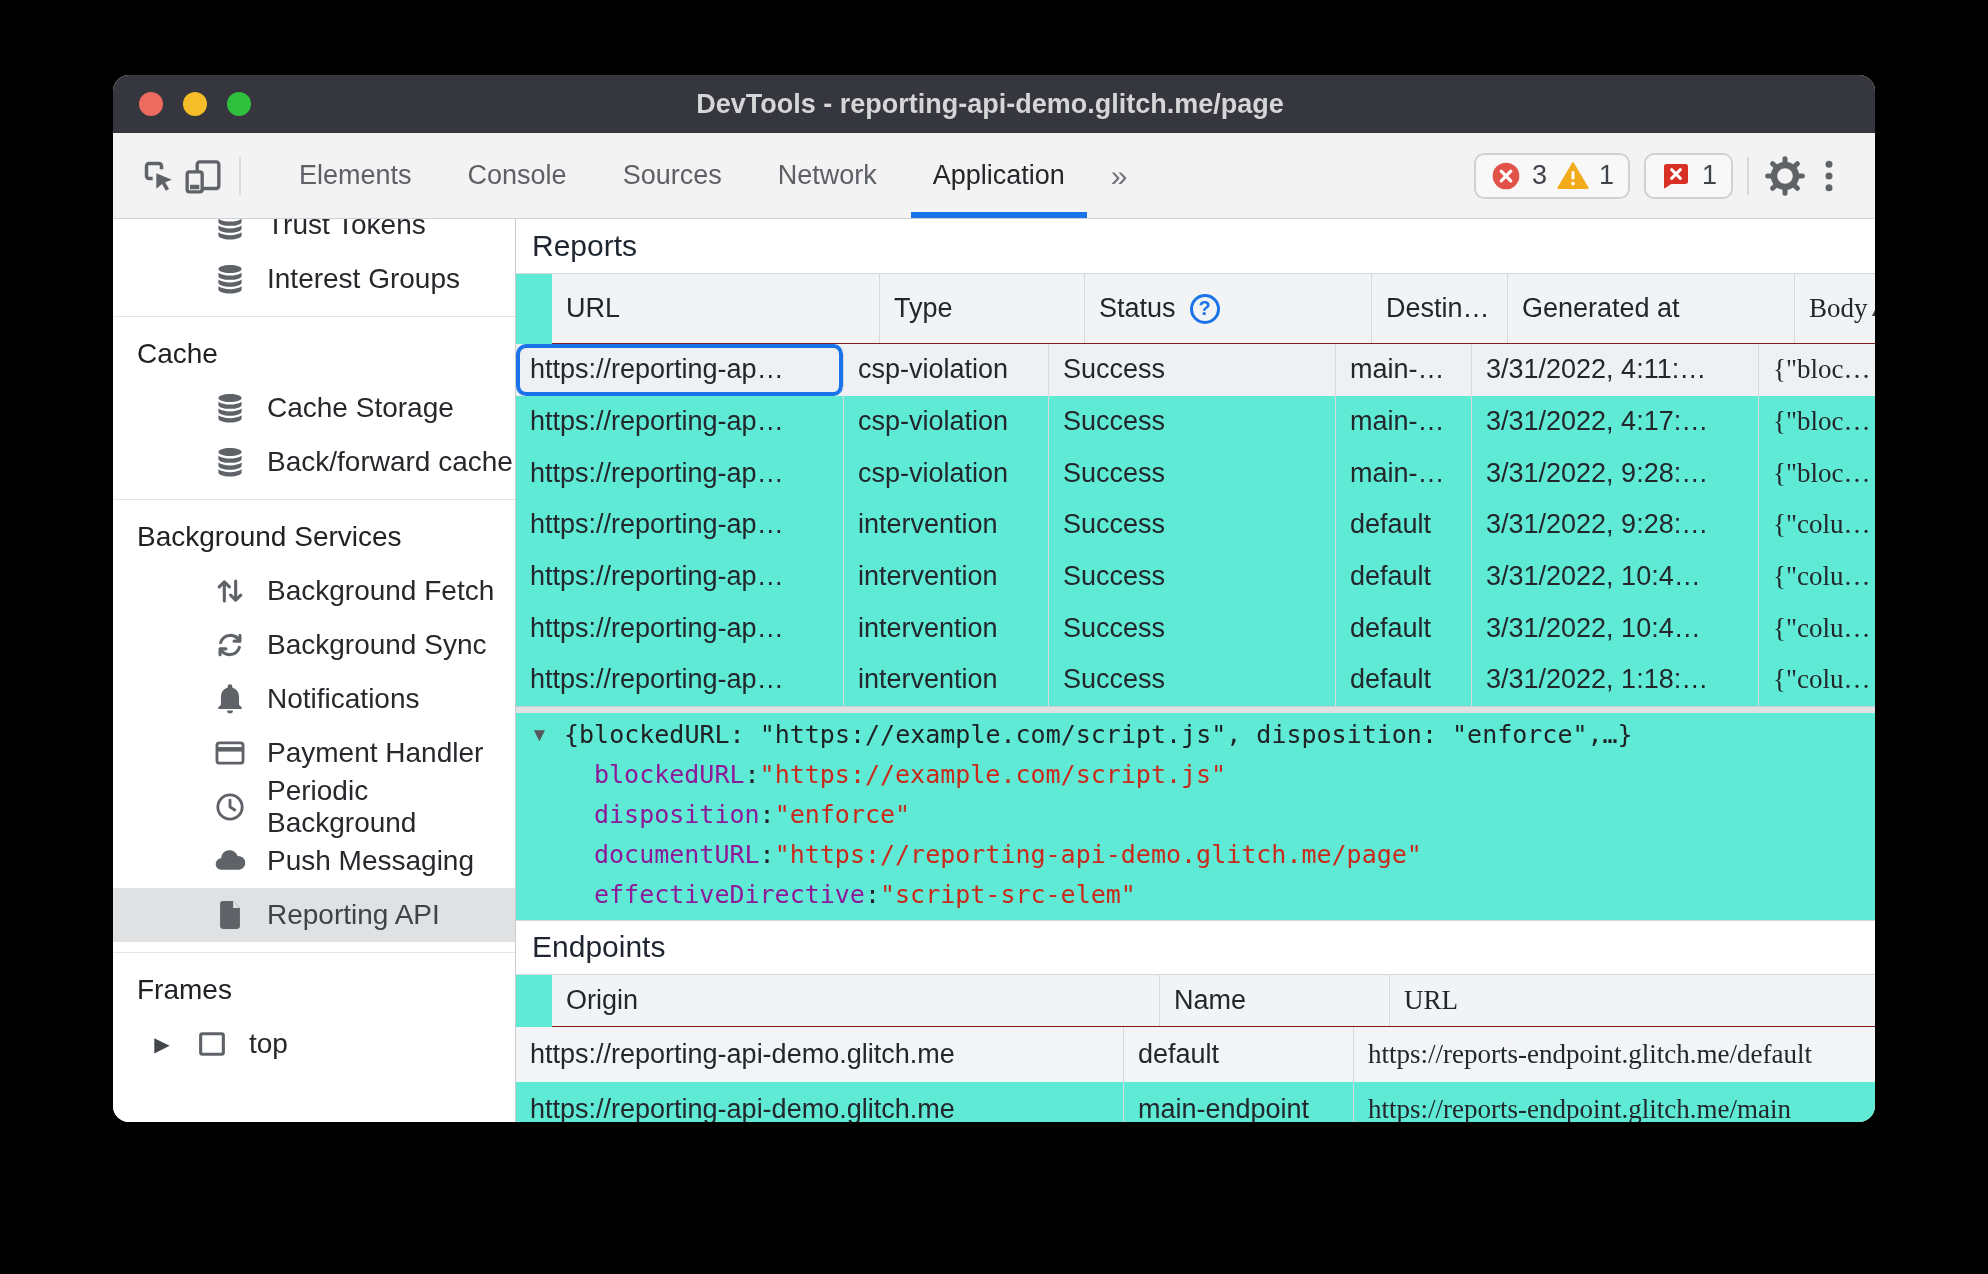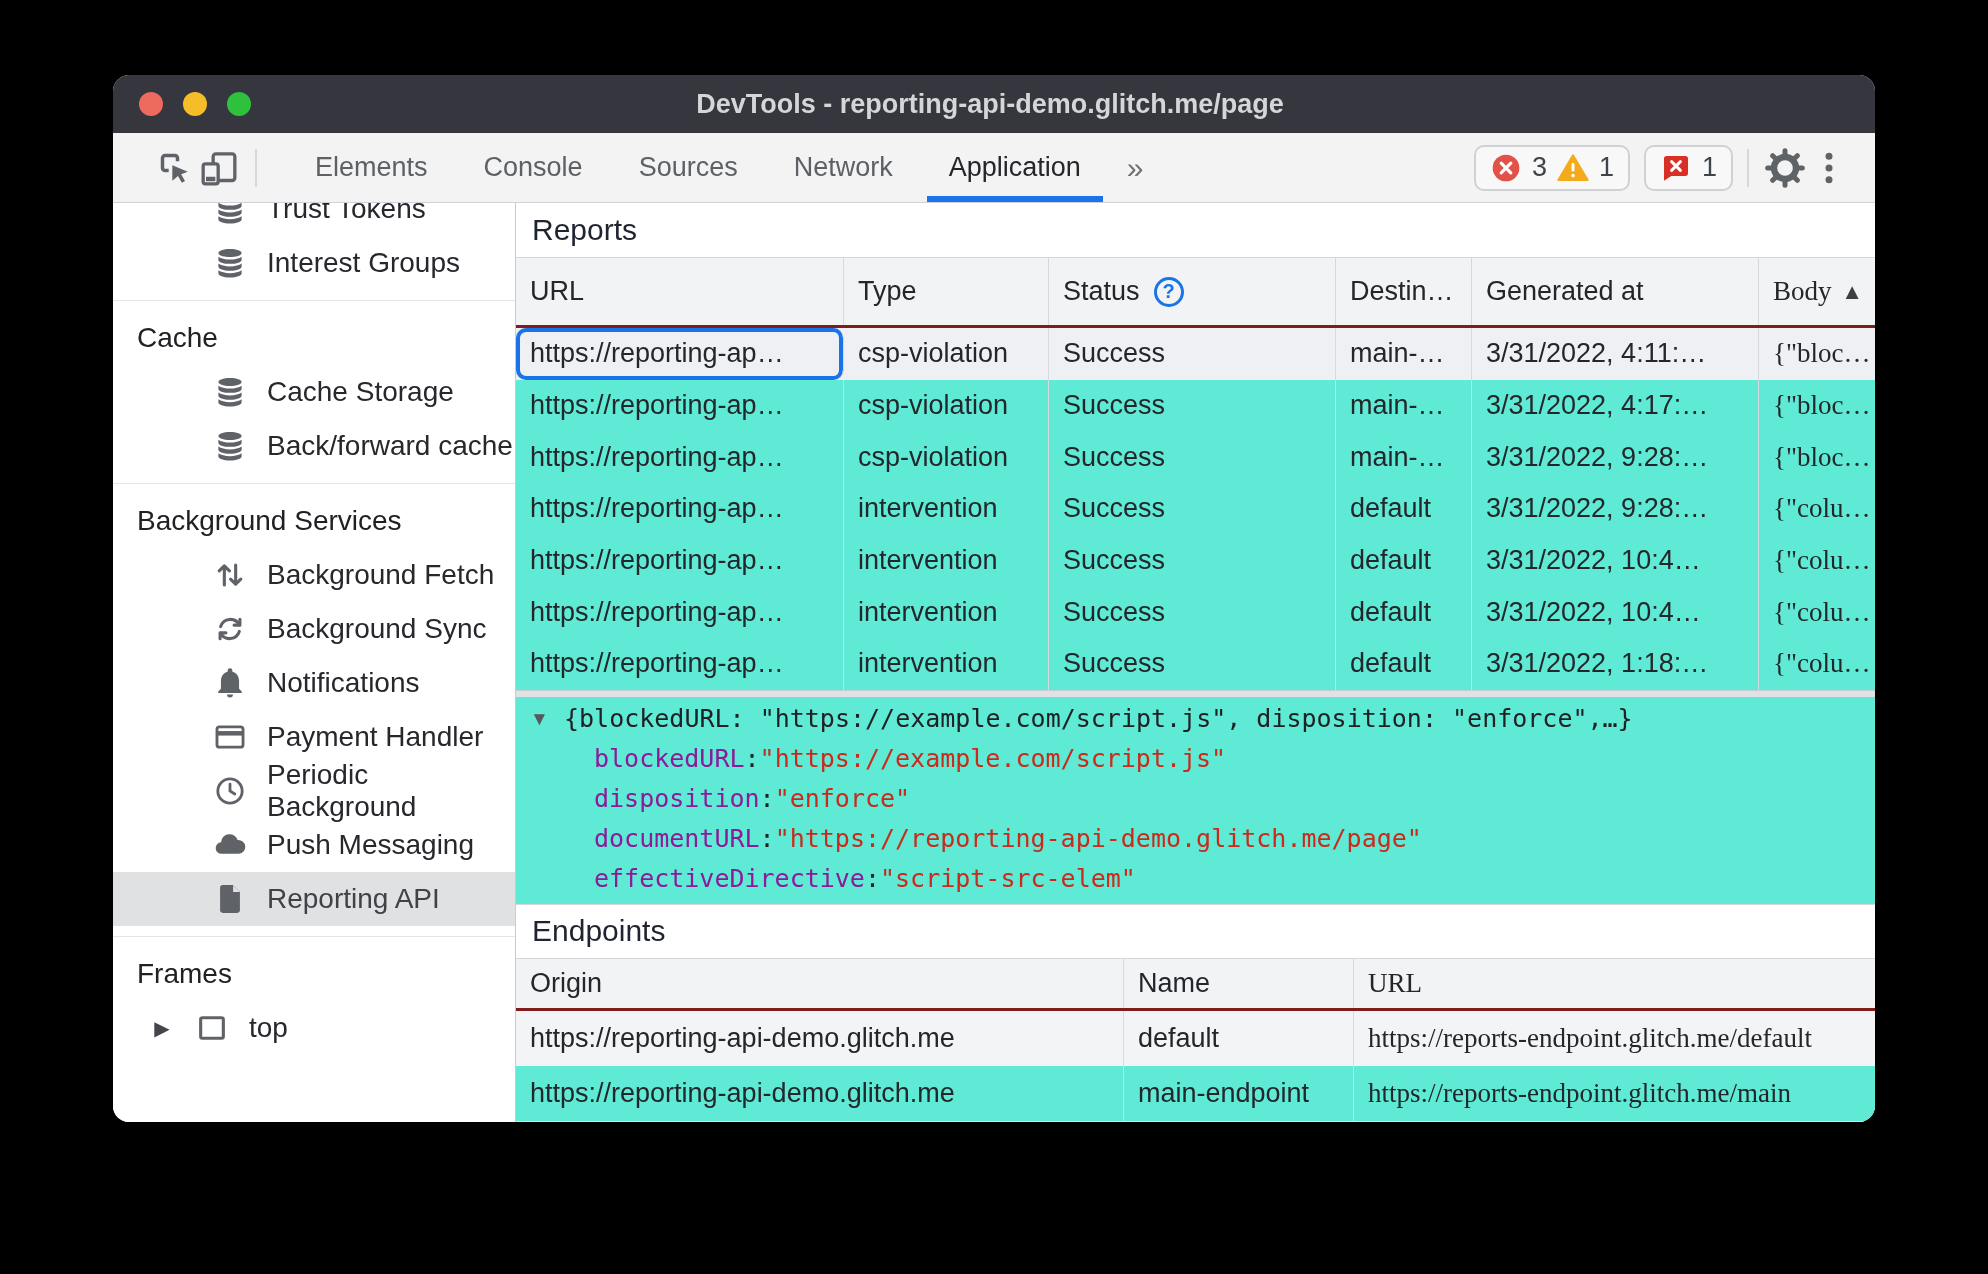--- a/index.html
+++ b/index.html
@@ -17,22 +17,22 @@
   .titlebar{height:58px; background:var(--titlebar); flex:0 0 auto; position:relative;
     display:flex; align-items:center;}
   .lights{display:flex; gap:20px; margin-left:26px;}
   .light{width:24px;height:24px;border-radius:50%;display:inline-block;}
   .light.red{background:var(--traffic-red,#ed6a5e);}
   .light.yellow{background:var(--traffic-yellow,#f5bd27);}
   .light.green{background:var(--traffic-green,#2fc13e);}
   .win-title{position:absolute;left:0;right:8px;text-align:center;color:#d5d6d8;
     font-weight:700;font-size:27px;pointer-events:none;}
   
-  .toolbar{height:70px;background:var(--toolbar-bg);border-bottom:1px solid #cfd2d6;
-    display:flex;align-items:center;flex:0 0 auto;padding-left:40px;}
+  .toolbar{height:86px;background:var(--toolbar-bg);border-bottom:1px solid #cfd2d6;
+    display:flex;align-items:center;flex:0 0 auto;padding-left:24px;}
   .tool-icon{width:44px;height:44px;display:inline-flex;align-items:center;justify-content:center;}
   .tool-icon svg{width:40px;height:40px;}
   .vsep{width:2px;height:38px;background:#d7d9dc;margin:0 14px;flex:0 0 auto;}
   .tabs{display:flex;height:100%;margin-left:16px;}
   .tab{position:relative;display:flex;align-items:center;padding:0 28px;font-size:27px;
     color:#5d6065;cursor:default;}
   .tab.active{color:#24262a;}
   .tab.active::after{content:"";position:absolute;left:6px;right:6px;bottom:0;height:6px;
     background:var(--accent);}
   .more-tabs{font-size:30px;color:#6e7175;padding:0 18px;}
@@ -61,21 +61,21 @@
   .content{flex:1;display:flex;flex-direction:column;min-width:0;background:#5eead4;}
   .sec-title{height:55px;flex:0 0 auto;display:flex;align-items:center;padding-left:16px;
     font-size:30px;font-weight:500;color:#1f2530;background:#fff;border-bottom:1px solid #d4d7db;}
   .sec-title.bordered{border-top:1px solid #d4d7db;}
   .grid{display:flex;flex-direction:column;flex:0 0 auto;}
   .grid-row{display:flex;flex:0 0 auto;}
   .gcell{display:flex;align-items:center;padding:0 6px 0 14px;font-size:27px;color:#23262b;
     border-right:1px solid #d6d9dd;overflow:hidden;white-space:nowrap;flex:0 0 auto;}
   .gcell:last-child{border-right:none;flex:1 1 auto;font-family:Liberation Serif, serif;}
   .ghead .gcell{background:#f1f3f4;}
-  .ghead{border-bottom:3px solid #7f1d1d;height:70px;}
+  .ghead{border-bottom:1px solid #7f1d1d;height:70px;margin-left:36px;}
   .ghead .gcell{height:100%;}
   .rrow{height:51.7px;}
   .rrow.selected{background:var(--sel-row);}
   .erow{height:55px;}
   .erow.odd{background:#f3f4f6;}
   .focus-ring{box-shadow:inset 0 0 0 4px var(--accent);border-radius:10px;}
   .c0{width:328px;} .c1{width:205px;} .c2{width:287px;} .c3{width:136px;} .c4{width:287px;}
   .e0{width:608px;} .e1{width:230px;}
   .ehead{height:52px;}
   .endpoints-grid{border-bottom:1px solid #e4e6e9;}

